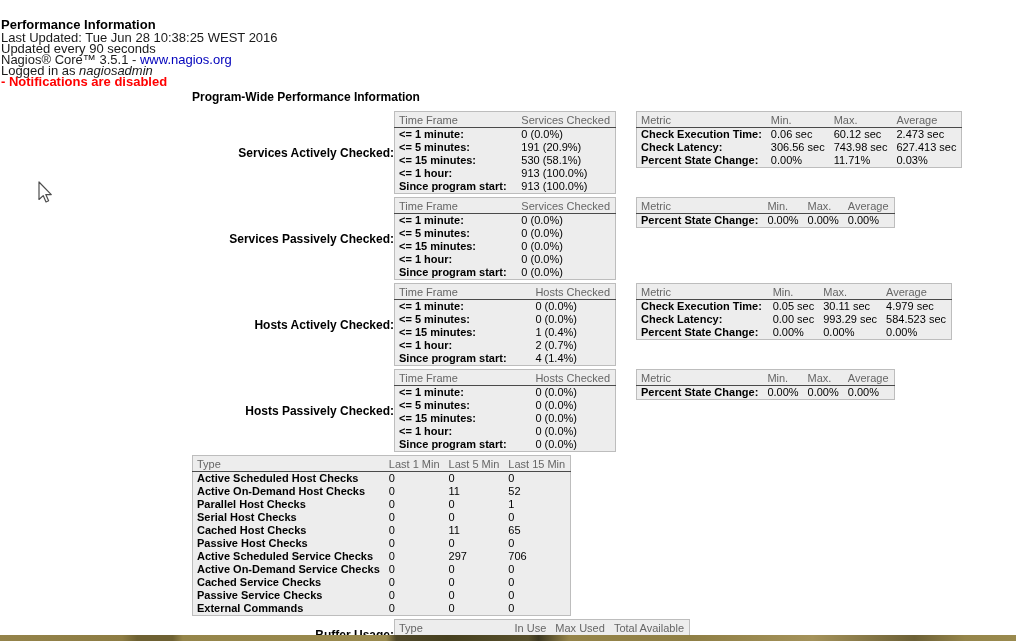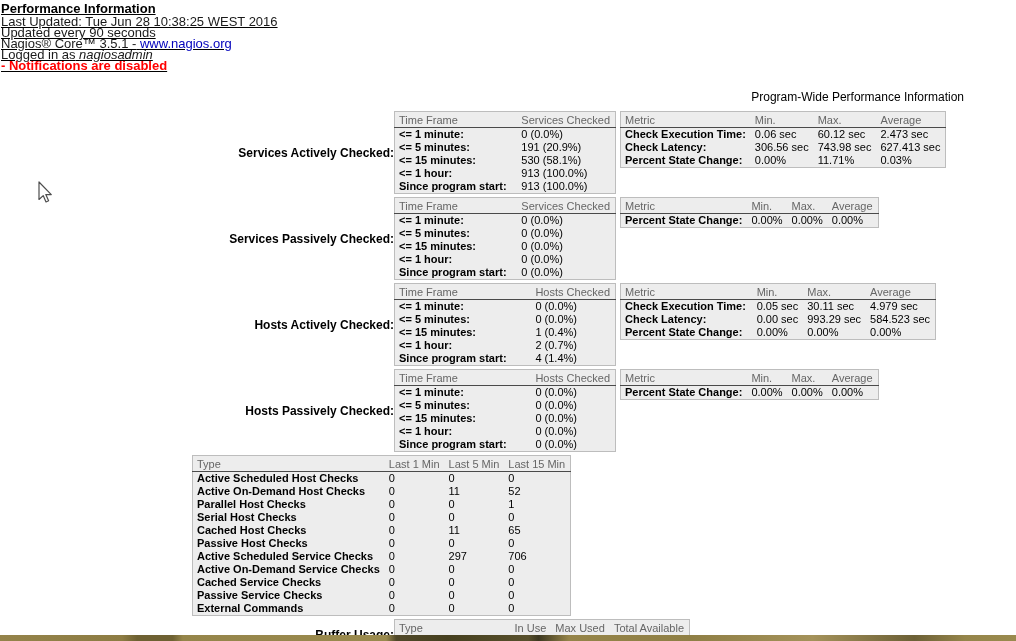--- a/index.html
+++ b/index.html
@@ -2,37 +2,37 @@
 <html><head>
 <meta charset="utf-8">
 <style>
   html,body { margin:0; padding:0; }
   body {
     width:1016px; height:641px; position:relative; overflow:hidden;
     background:#ffffff; font-family:"Liberation Sans", sans-serif; color:#000;
   }
 
   
-  .infobox { position:absolute; left:0; top:0; padding:1px 0 0 1px;text-decoration:underline; }
+  .infobox { position:absolute; left:0; top:16px; padding:1px 0 0 1px; }
   .page-title { font-size:13px; font-weight:bold; line-height:15px; }
   .info-line { font-size:13px; line-height:11px; color:#1a1a1a; }
   .info-line a { color:#0000bb; text-decoration:none; cursor:pointer; }
   .info-line.notice { color:#ff0000; font-weight:bold; }
 
   
   .content { position:absolute; left:192px; top:70px; width:772px; }
-  .main-title { text-align:right; font-size:12px; font-weight:normal; margin:20px 0 7px 0; }
+  .main-title { text-align:left; font-size:12px; font-weight:bold; margin:20px 0 7px 0; }
 
   .section { display:flex; margin-bottom:3px; }
   .section-label {
     width:202px; box-sizing:border-box; flex:none;
     display:flex; align-items:center; justify-content:flex-end;
     font-size:12px; font-weight:bold; text-align:right;
   }
-  .section-tables { display:flex; gap:4px; align-items:flex-start; }
+  .section-tables { display:flex; gap:20px; align-items:flex-start; }
 
   table.data {
     border-collapse:collapse; background:#ededed; border:1px solid #bdbdbd;
     font-size:11px; table-layout:auto;
   }
   table.data th {
     font-weight:normal; color:#666666; text-align:left; white-space:nowrap;
     padding:2px 5px 1px 4px; border-bottom:1px solid #4a4a4a;
   }
   table.data td { padding:1px 5px 1px 4px; white-space:nowrap; line-height:11px; }

